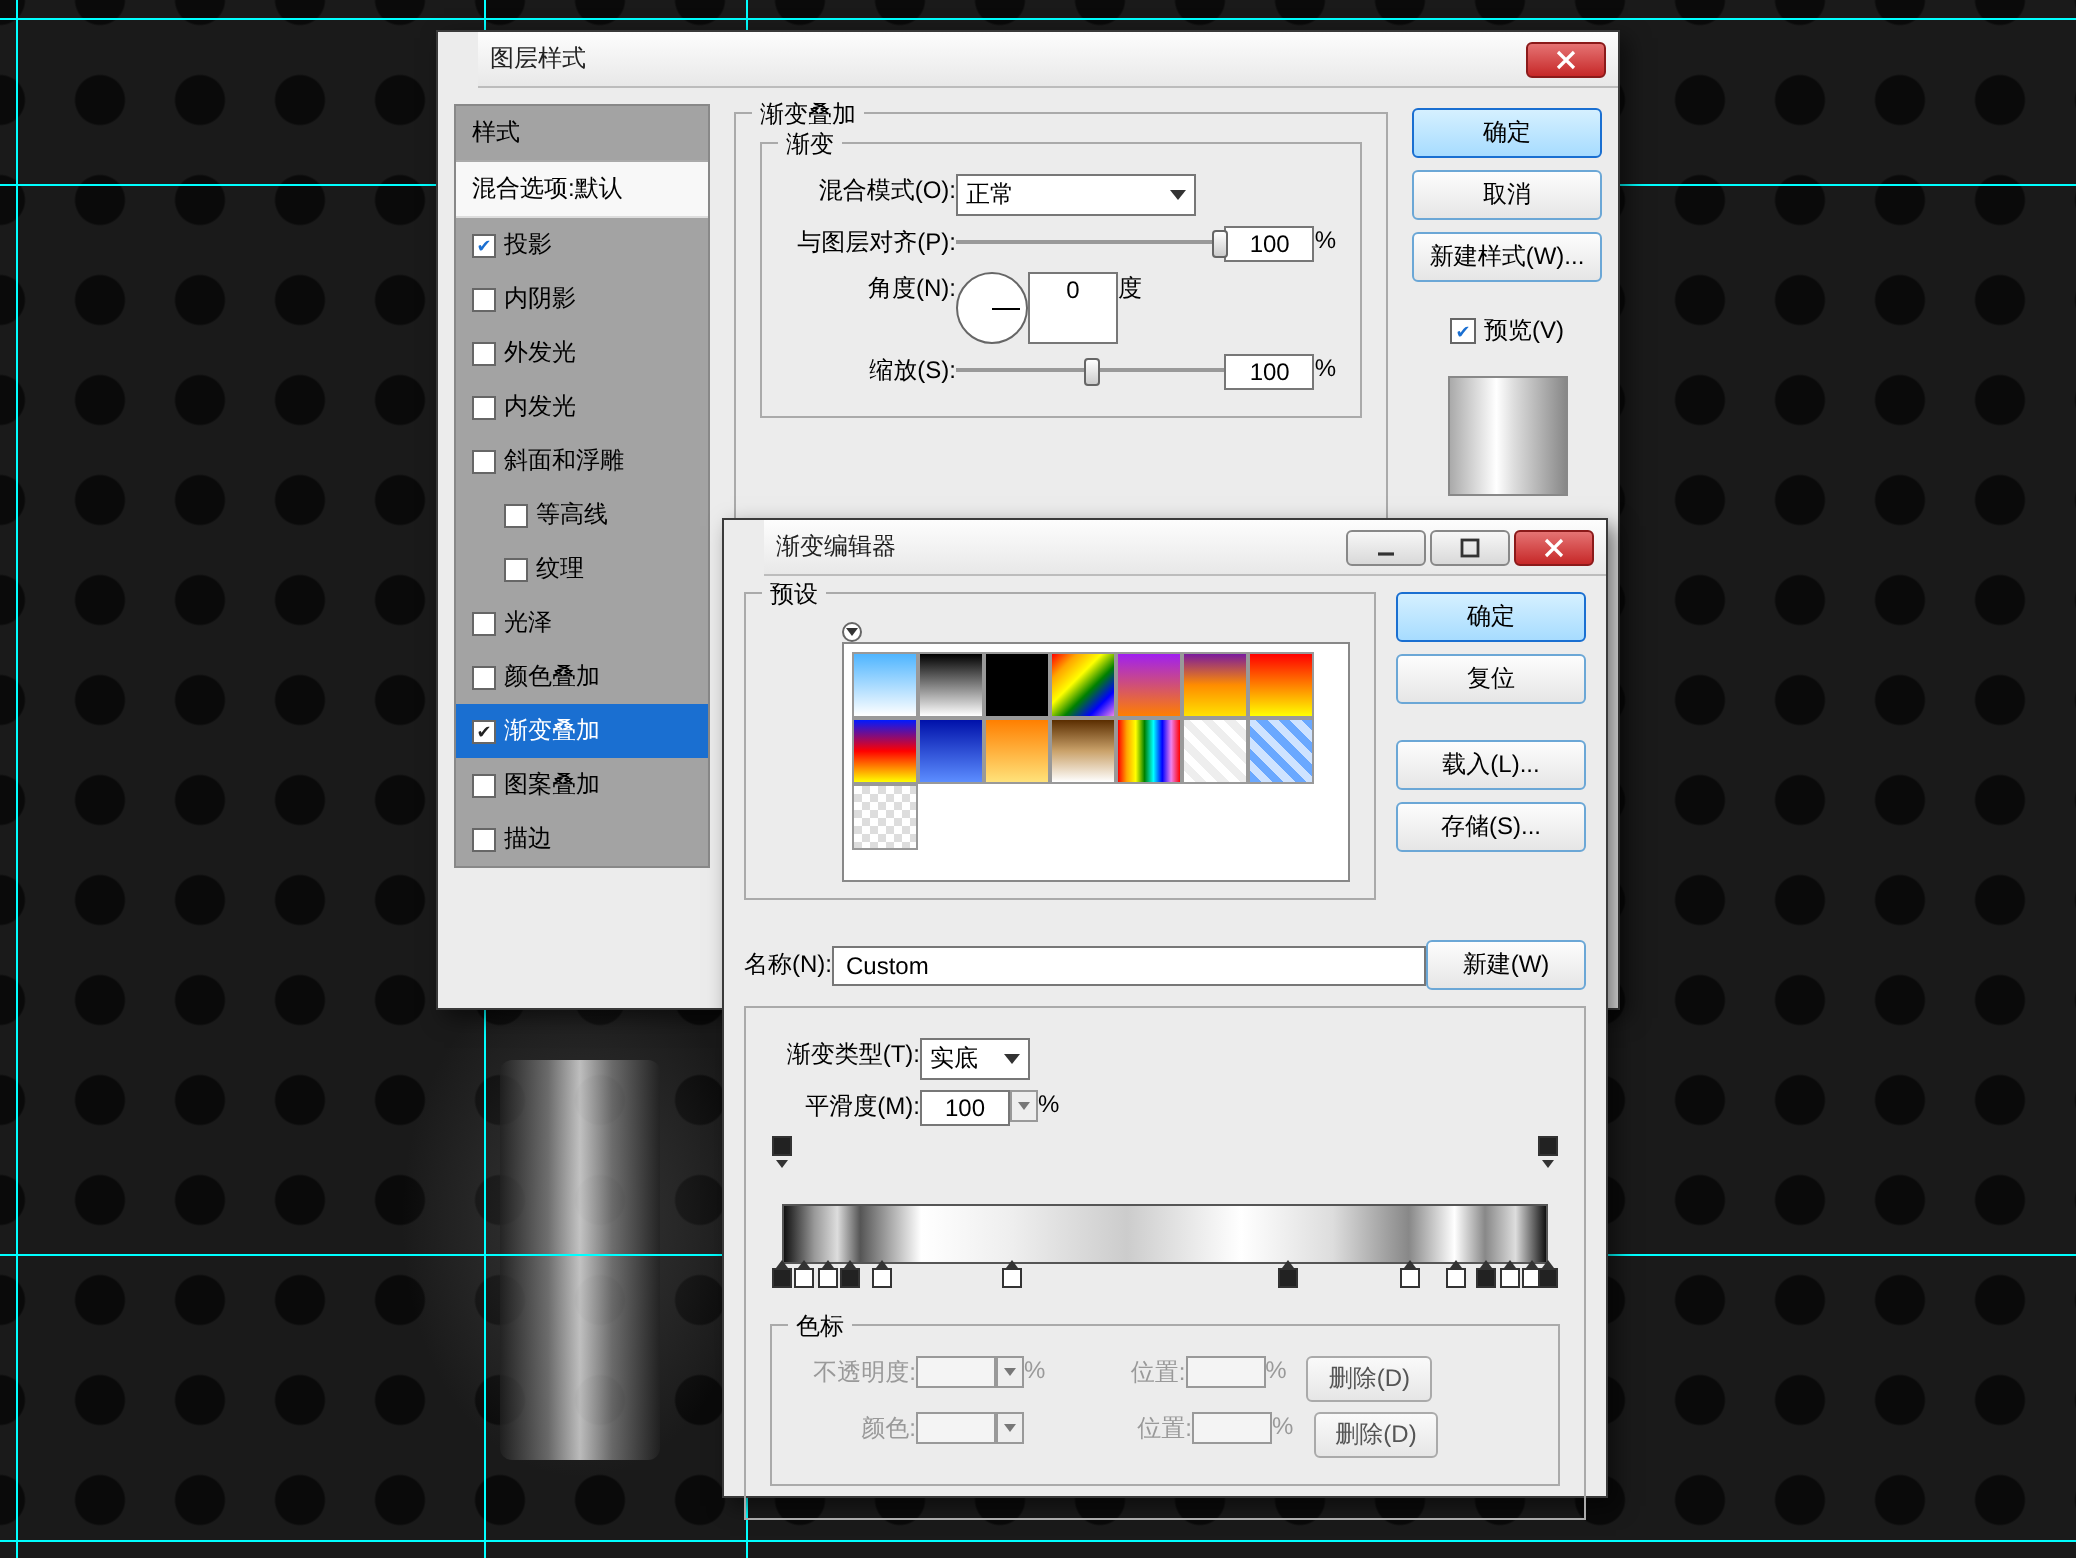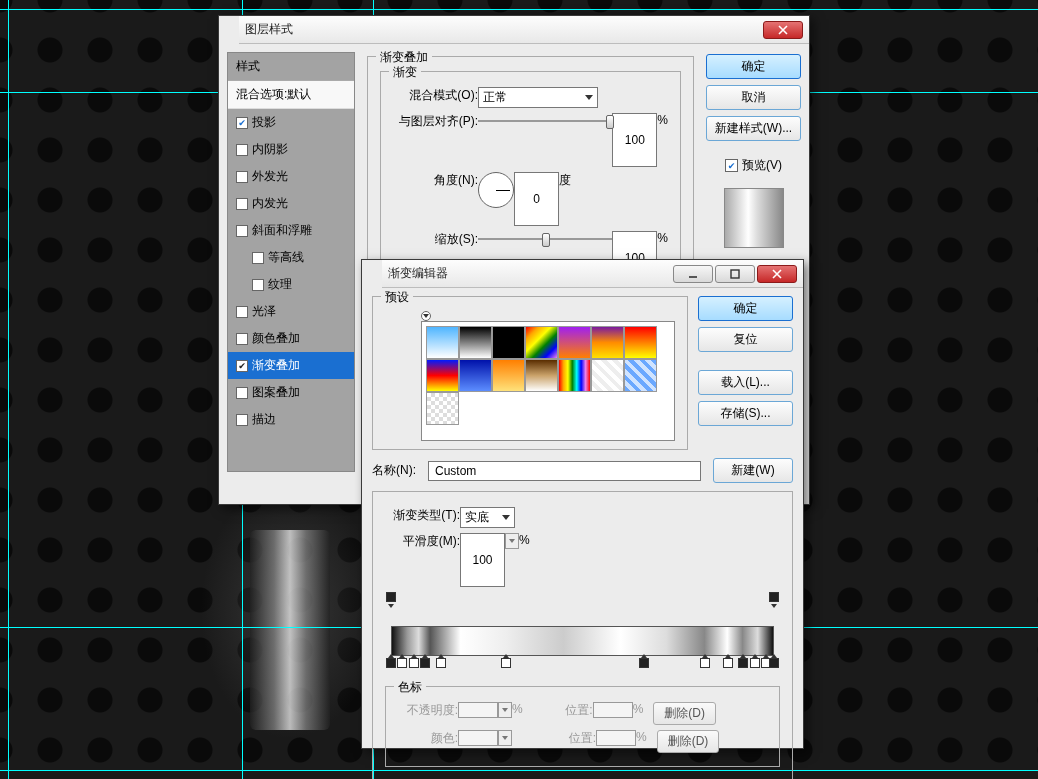--- a/index.html
+++ b/index.html
@@ -32,21 +32,21 @@
 .center-panel{flex:1;padding:4px 8px;}
 .fs{border:1px solid #aaa;padding:10px 12px 8px;position:relative;margin-bottom:8px;}
 .fs>.legend{position:absolute;top:-8px;left:8px;background:#ececec;padding:0 4px;font-size:12px;}
 .row{display:flex;margin:5px 0;gap:0;}
 .lbl{width:85px;text-align:right;}
 .sel{border:1px solid #777;background:#fff;padding:1px 4px;min-width:80px;display:inline-flex;align-items:center;justify-content:space-between;}
 .sel .arr{border-left:4px solid transparent;border-right:4px solid transparent;border-top:5px solid #333;margin-left:6px;}
 .slider{height:16px;position:relative;flex:1;max-width:160px;}
 .slider .track{position:absolute;top:7px;left:0;right:0;height:2px;background:#999;}
 .slider .thumb{position:absolute;top:2px;width:8px;height:14px;background:linear-gradient(#fff,#ccc);border:1px solid #666;border-radius:2px;}
-.numbox{width:45px;border:1px solid #777;background:#fff;padding:19px 3px;text-align:center;}
+.numbox{width:45px;border:1px solid #777;background:#fff;padding:1px 3px;text-align:center;}
 .cb-inline{width:13px;height:13px;border:1px solid #666;background:#fff;display:inline-flex;align-items:center;justify-content:center;}
 .cb-inline.checked::after{content:"✔";font-size:9px;color:#1a6fd1;}
 .grad-bar{width:110px;height:16px;border:1px solid #555;background:linear-gradient(to right,#000 0%,#ddd 10%,#555 20%,#fff 35%,#222 50%,#fff 65%,#555 80%,#ddd 90%,#000 100%);display:inline-flex;}
 .grad-bar .arr{margin:auto 2px auto auto;border-left:4px solid transparent;border-right:4px solid transparent;border-top:5px solid #333;}
 .angle-ctl{width:36px;height:36px;border:1px solid #666;border-radius:50%;background:#fff;position:relative;}
 .angle-ctl .hand{position:absolute;left:50%;top:50%;width:14px;height:1px;background:#000;transform-origin:left center;}
 
 .right-btns{width:95px;display:flex;flex-direction:column;gap:6px;padding-top:2px;}
 .btn{border:1px solid #6ba7d6;border-radius:3px;padding:3px 4px;text-align:center;background:linear-gradient(#fdfdfd,#e6e6e6);cursor:pointer;}
 .btn.primary{background:linear-gradient(#d5f0ff,#a7dcff);border-color:#1a6fd1;}
@@ -56,21 +56,21 @@
 
 .ge-body{padding:8px 10px;}
 .ge-top{display:flex;gap:10px;}
 .presets-fs{flex:1;padding-left:48px;}
 .presets-grid{height:120px;border:1px solid #888;background:#fff;padding:4px;display:flex;flex-wrap:wrap;align-content:flex-start;gap:0;}
 .swatch{width:33px;height:33px;border:1px solid #999;}
 .ge-right{width:95px;display:flex;flex-direction:column;gap:6px;}
 .presets-arrow{width:10px;height:10px;border:1px solid #666;border-radius:50%;display:inline-flex;align-items:center;justify-content:center;background:#fff;margin-left:auto;margin-top:-6px;margin-right:2px;}
 .presets-arrow::after{content:"";border-left:3px solid transparent;border-right:3px solid transparent;border-top:4px solid #333;}
 
-.name-row{display:flex;align-items:center;gap:12px;margin:0 0 8px;}
+.name-row{display:flex;align-items:center;gap:0;margin:12px 0 8px;}
 .name-input{flex:1;border:1px solid #777;background:#fff;padding:2px 6px;}
 
 .grad-editor-bar{height:30px;border:1px solid #555;margin:18px 6px 0;background:linear-gradient(to right,#111 0%,#999 4%,#ddd 7%,#555 10%,#fff 18%,#eee 30%,#ccc 45%,#fff 60%,#ddd 72%,#888 82%,#fff 88%,#888 92%,#ddd 96%,#111 100%);position:relative;}
 .stop-row{position:relative;height:16px;margin:0 6px;}
 .stop{position:absolute;width:10px;height:12px;top:2px;}
 .stop .house{width:10px;height:10px;border:1px solid #333;background:#fff;}
 .stop.op{transform:translateY(-38px);}
 .stop .tip{position:absolute;left:2px;width:0;height:0;border-left:3px solid transparent;border-right:3px solid transparent;}
 .stop:not(.op) .tip{top:-4px;border-bottom:4px solid #333;}
 .stop.op .tip{bottom:-4px;border-top:4px solid #333;}

